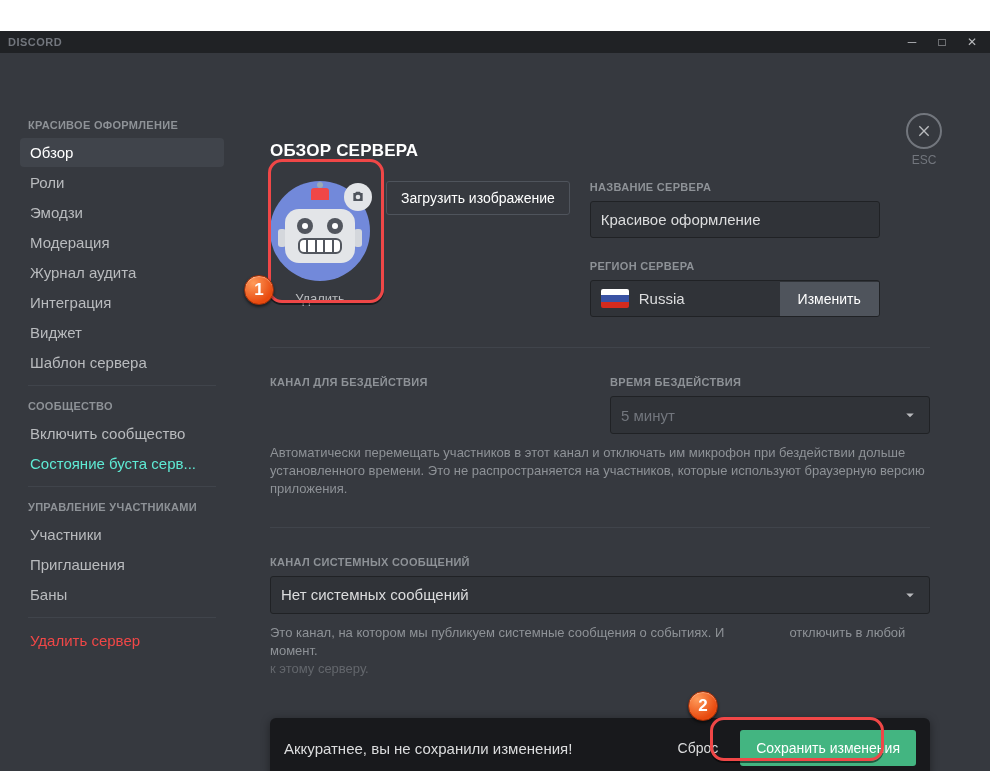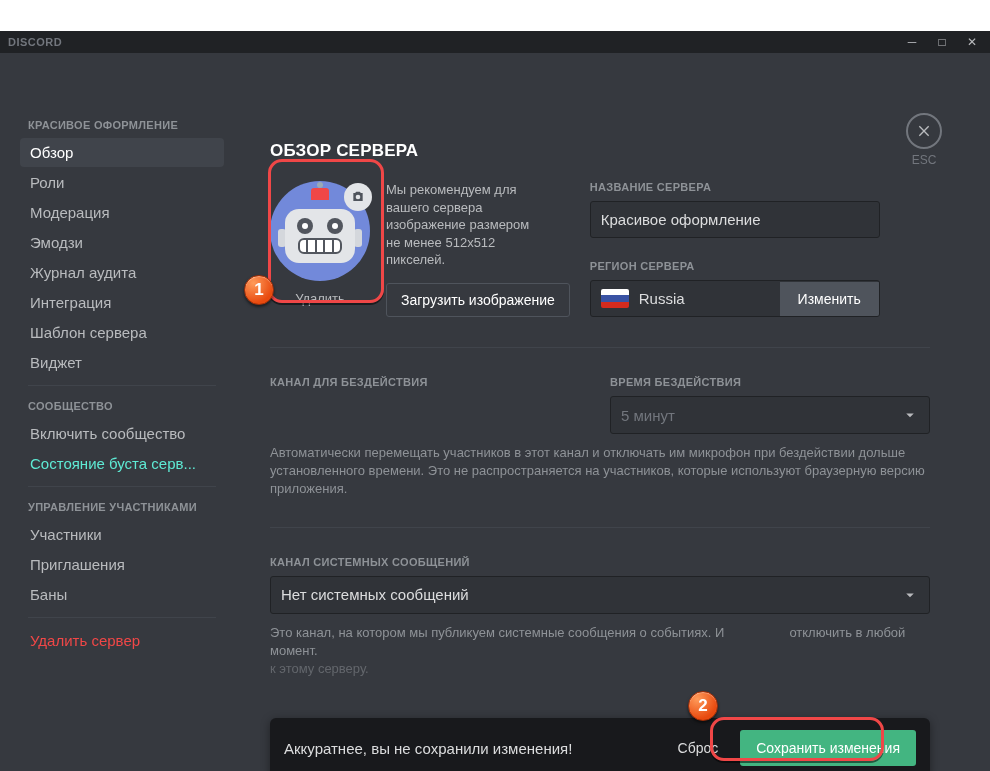--- a/index.html
+++ b/index.html
@@ -87,26 +87,26 @@
       <div class="titlebar-btn">✕</div>
     </div>
   </div>
 
   <div class="app-body">
 
     <div class="sidebar">
       <div class="side-section-label first">КРАСИВОЕ ОФОРМЛЕНИЕ</div>
       <div class="side-item selected">Обзор</div>
       <div class="side-item">Роли</div>
+      <div class="side-item">Эмодзи</div>
       <div class="side-item">Модерация</div>
-      <div class="side-item">Эмодзи</div>
       <div class="side-item">Журнал аудита</div>
       <div class="side-item">Интеграция</div>
+      <div class="side-item">Виджет</div>
       <div class="side-item">Шаблон сервера</div>
-      <div class="side-item">Виджет</div>
       <div class="side-divider"></div>
       <div class="side-section-label">СООБЩЕСТВО</div>
       <div class="side-item">Включить сообщество</div>
       <div class="side-item boost">Состояние буста серв...</div>
       <div class="side-divider"></div>
       <div class="side-section-label">УПРАВЛЕНИЕ УЧАСТНИКАМИ</div>
       <div class="side-item">Участники</div>
       <div class="side-item">Приглашения</div>
       <div class="side-item">Баны</div>
       <div class="side-divider"></div>
@@ -150,21 +150,20 @@
                 </div>
                 <div class="upload-badge">
                   <svg viewBox="0 0 24 24">
                       <path d="M4 5h3l2-2h6l2 2h3v14H4V5zm8 11a4 4 0 100-8 4 4 0 000 8z"></path>
                     </svg>
                 </div>
               </div>
               <span class="delete-link">Удалить</span>
             </div>
             <div>
-              <div class="rec-text">Мы рекомендуем для вашего сервера изображение размером не менее 512x512 пикселей.</div>
               <button class="upload-btn">Загрузить изображение</button>
             </div>
           </div>
 
           <div class="right-col">
             <div class="field-label">НАЗВАНИЕ СЕРВЕРА</div>
             <input class="input" value="Красивое оформление" style="">
             <div class="region-row">
               <div class="field-label">РЕГИОН СЕРВЕРА</div>
               <div class="region-box">

